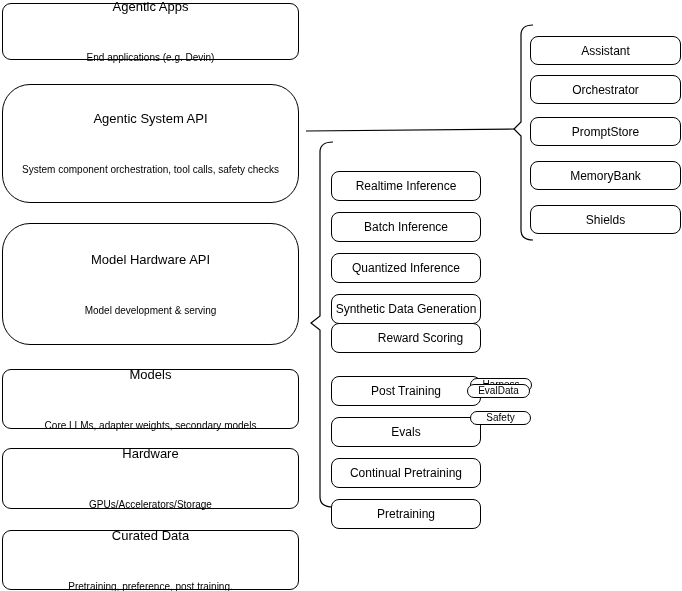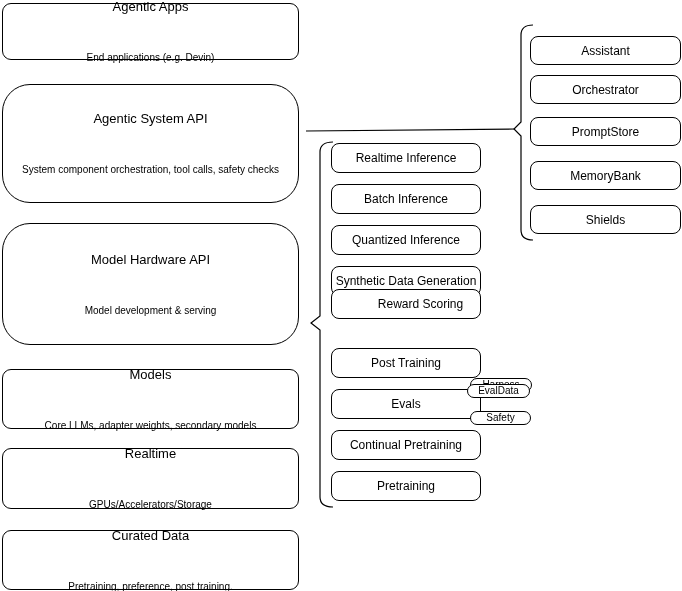--- a/index.html
+++ b/index.html
@@ -8,21 +8,21 @@
   .brackets{position:absolute;left:0;top:0;width:682px;height:591px;}
 
   .lnode{position:absolute;left:2px;width:297px;border:1px solid #000;background:#fff;
          box-sizing:border-box;display:flex;flex-direction:column;align-items:center;
          justify-content:center;text-align:center;gap:16px;}
   .lnode .t{font-size:13px;line-height:1;white-space:nowrap;}
   .lnode .s{font-size:10px;line-height:1;white-space:nowrap;margin-top:24px;}
 
   .mnode{position:absolute;left:331px;width:150px;height:30px;border:1px solid #000;
          border-radius:8px;background:#fff;box-sizing:border-box;display:flex;
-         align-items:center;justify-content:center;font-size:12px;white-space:nowrap;}
+         align-items:center;justify-content:center;font-size:12px;white-space:nowrap;margin-top:28px;}
   .rnode{position:absolute;left:530px;width:151px;height:29px;border:1px solid #000;
          border-radius:8px;background:#fff;box-sizing:border-box;display:flex;
          align-items:center;justify-content:center;font-size:12px;white-space:nowrap;}
   .pill{position:absolute;height:14px;border:1px solid #000;border-radius:7px;background:#fff;
         box-sizing:border-box;display:flex;align-items:center;justify-content:center;
         font-size:10px;line-height:1;white-space:nowrap;z-index:5;}
   .r9{border-radius:9px;} .r28{border-radius:28px;}
 </style>
 </head>
 <body>
@@ -45,41 +45,41 @@
   </div>
   <div class="lnode r28" style="top:223px;height:122px;">
     <div class="t">Model Hardware API</div>
     <div class="s">Model development &amp; serving</div>
   </div>
   <div class="lnode r9" style="top:369px;height:60px;">
     <div class="t">Models</div>
     <div class="s">Core LLMs, adapter weights, secondary models</div>
   </div>
   <div class="lnode r9" style="top:448px;height:61px;">
-    <div class="t">Realtime</div>
+    <div class="t">Hardware</div>
     <div class="s">GPUs/Accelerators/Storage</div>
   </div>
   <div class="lnode r9" style="top:530px;height:60px;">
     <div class="t">Curated Data</div>
     <div class="s">Pretraining, preference, post training.</div>
   </div>
 
   <div class="mnode" style="top:143px;">
     <span>Realtime Inference</span>
   </div>
   <div class="mnode" style="top:184px;">
     <span>Batch Inference</span>
   </div>
   <div class="mnode" style="top:225px;">
     <span>Quantized Inference</span>
   </div>
   <div class="mnode" style="top:266px;">
     <span>Synthetic Data Generation</span>
   </div>
-  <div class="mnode" style="top:289px;padding-left:29px;">
+  <div class="mnode" style="top:295px;padding-left:29px;">
     <span>Reward Scoring</span>
   </div>
   <div class="mnode" style="top:348px;">
     <span>Post Training</span>
   </div>
   <div class="mnode" style="top:389px;">
     <span>Evals</span>
   </div>
   <div class="mnode" style="top:430px;">
     <span>Continual Pretraining</span>

